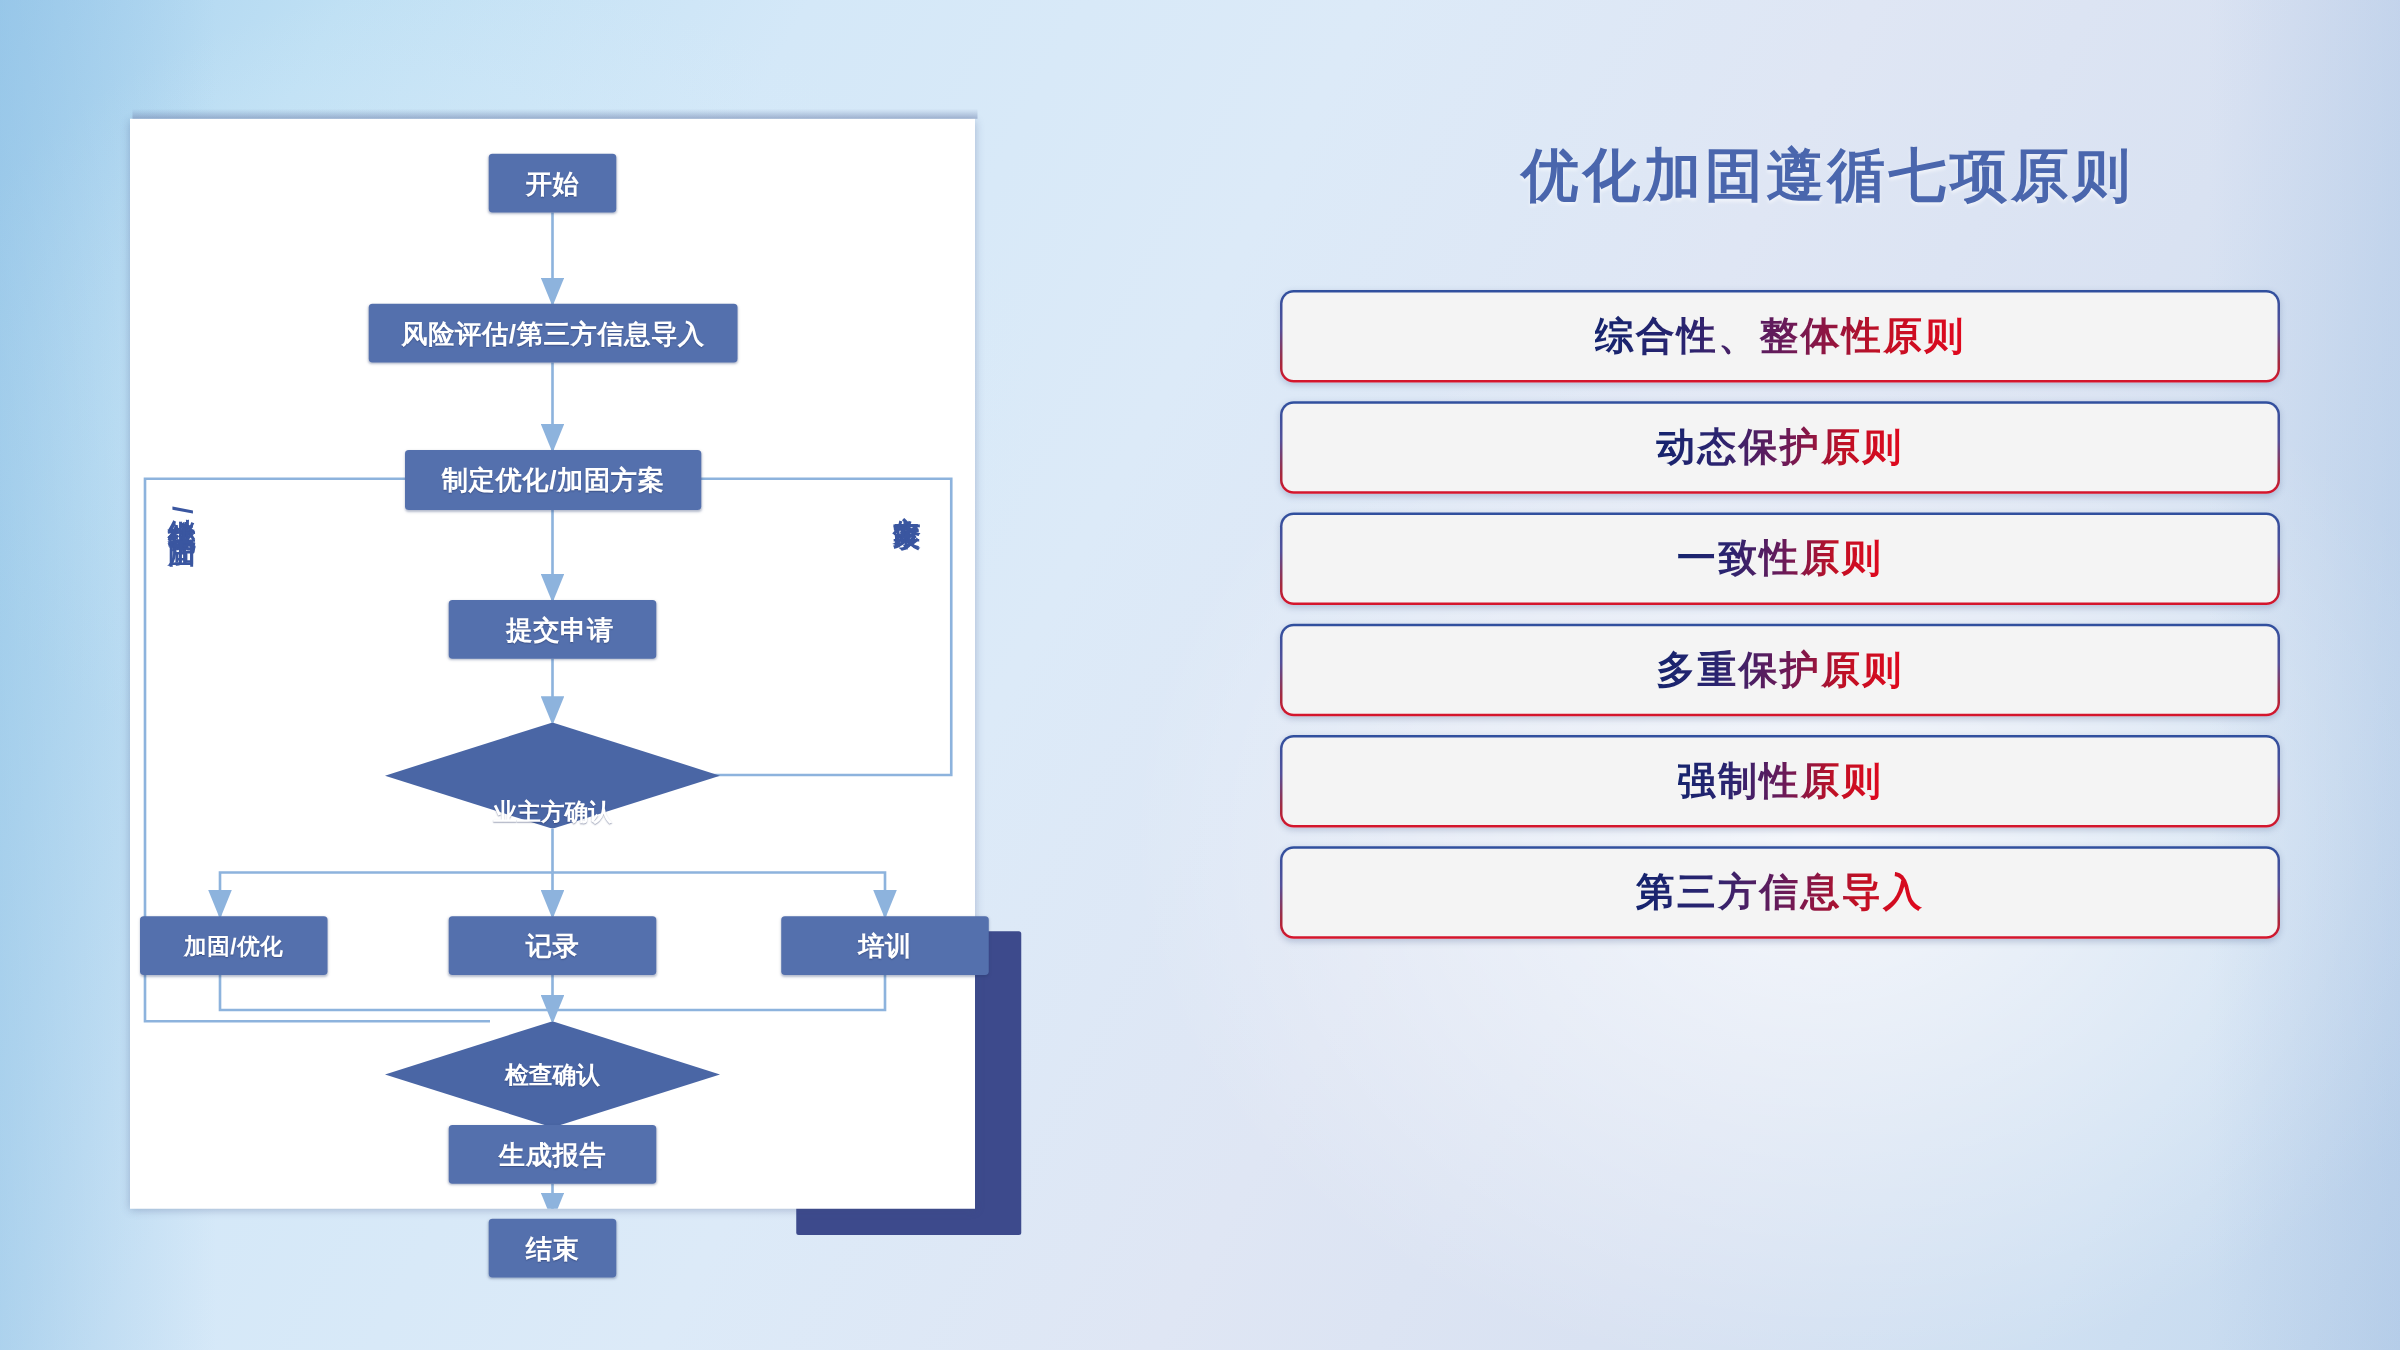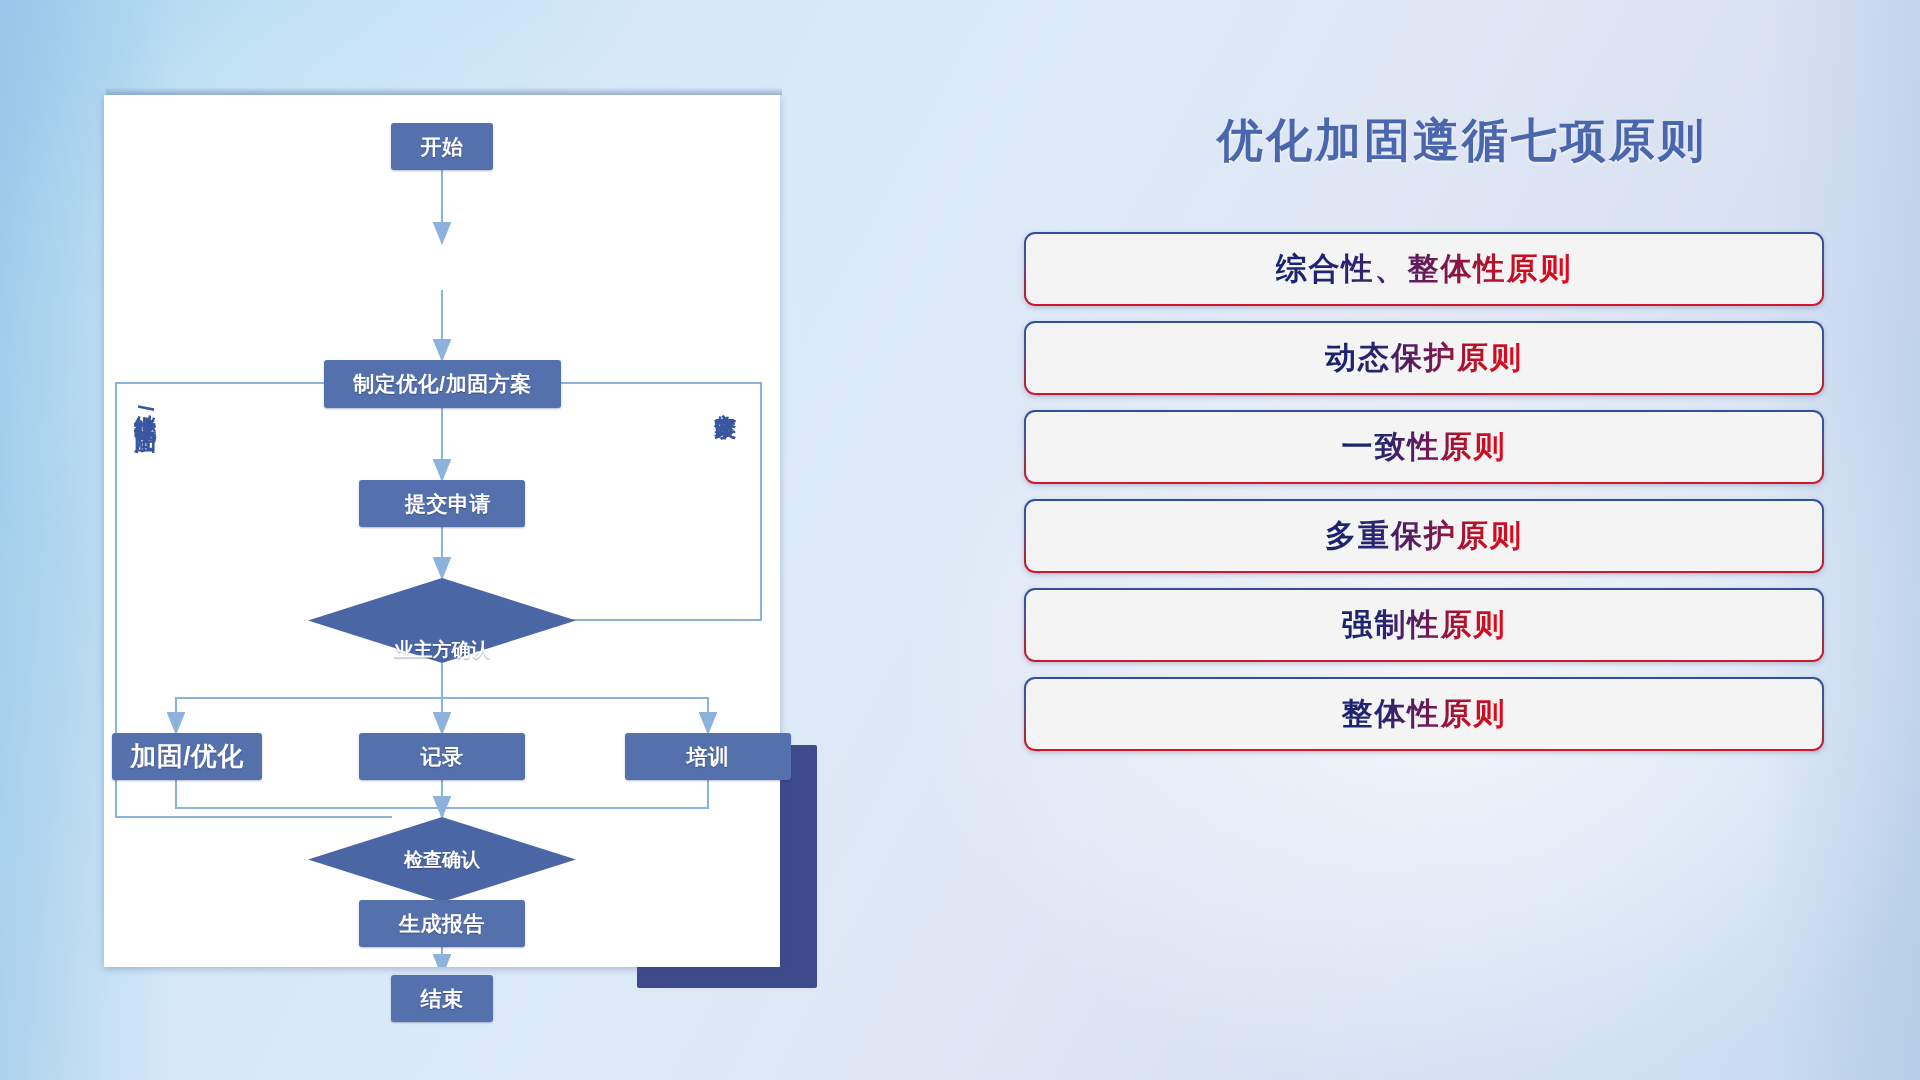--- a/index.html
+++ b/index.html
@@ -145,35 +145,38 @@
       <line x1="338" y1="775" x2="338" y2="805" marker-end="url(#ah)"></line>
 
       <line x1="338" y1="852" x2="338" y2="880" marker-end="url(#ah)"></line>
     </g>
   </svg>
 
   <div class="node" style="left:287px;top:28px;width:102px;height:47px;font-size:21px;">
     <span>开始</span>
   </div>
 
+  <div class="node" style="left:191px;top:148px;width:295px;height:47px;font-size:21px;">
+    <span>风险评估/第三方信息导入</span>
+  </div>
 
   <div class="node" style="left:220px;top:265px;width:237px;height:48px;font-size:21px;">
     <span>制定优化/加固方案</span>
   </div>
 
   <div class="node" style="left:255px;top:385px;width:166px;height:47px;font-size:21px;padding-left:12px;">
     <span>提交申请</span>
   </div>
 
   <div class="diamond" style="left:204px;top:483px;width:268px;height:85px;font-size:19px;align-items:flex-end;">
     <div class="dshape"></div>
     <span>业主方确认</span>
   </div>
 
-  <div class="node" style="left:8px;top:638px;width:150px;height:47px;font-size:26px;">
+  <div class="node" style="left:8px;top:638px;width:150px;height:47px;font-size:18px;">
     <span>加固/优化</span>
   </div>
 
   <div class="node" style="left:255px;top:638px;width:166px;height:47px;font-size:21px;">
     <span>记录</span>
   </div>
 
   <div class="node" style="left:521px;top:638px;width:166px;height:47px;font-size:21px;">
     <span>培训</span>
   </div>
@@ -219,16 +222,16 @@
       <span class="pcard-text">多重保护原则</span>
     </div>
   </div>
   <div class="pcard">
     <div class="pcard-inner">
       <span class="pcard-text">强制性原则</span>
     </div>
   </div>
   <div class="pcard">
     <div class="pcard-inner">
-      <span class="pcard-text">整体性原则</span>
+      <span class="pcard-text">第三方信息导入</span>
     </div>
   </div>
 </div>
 
 </body></html>

